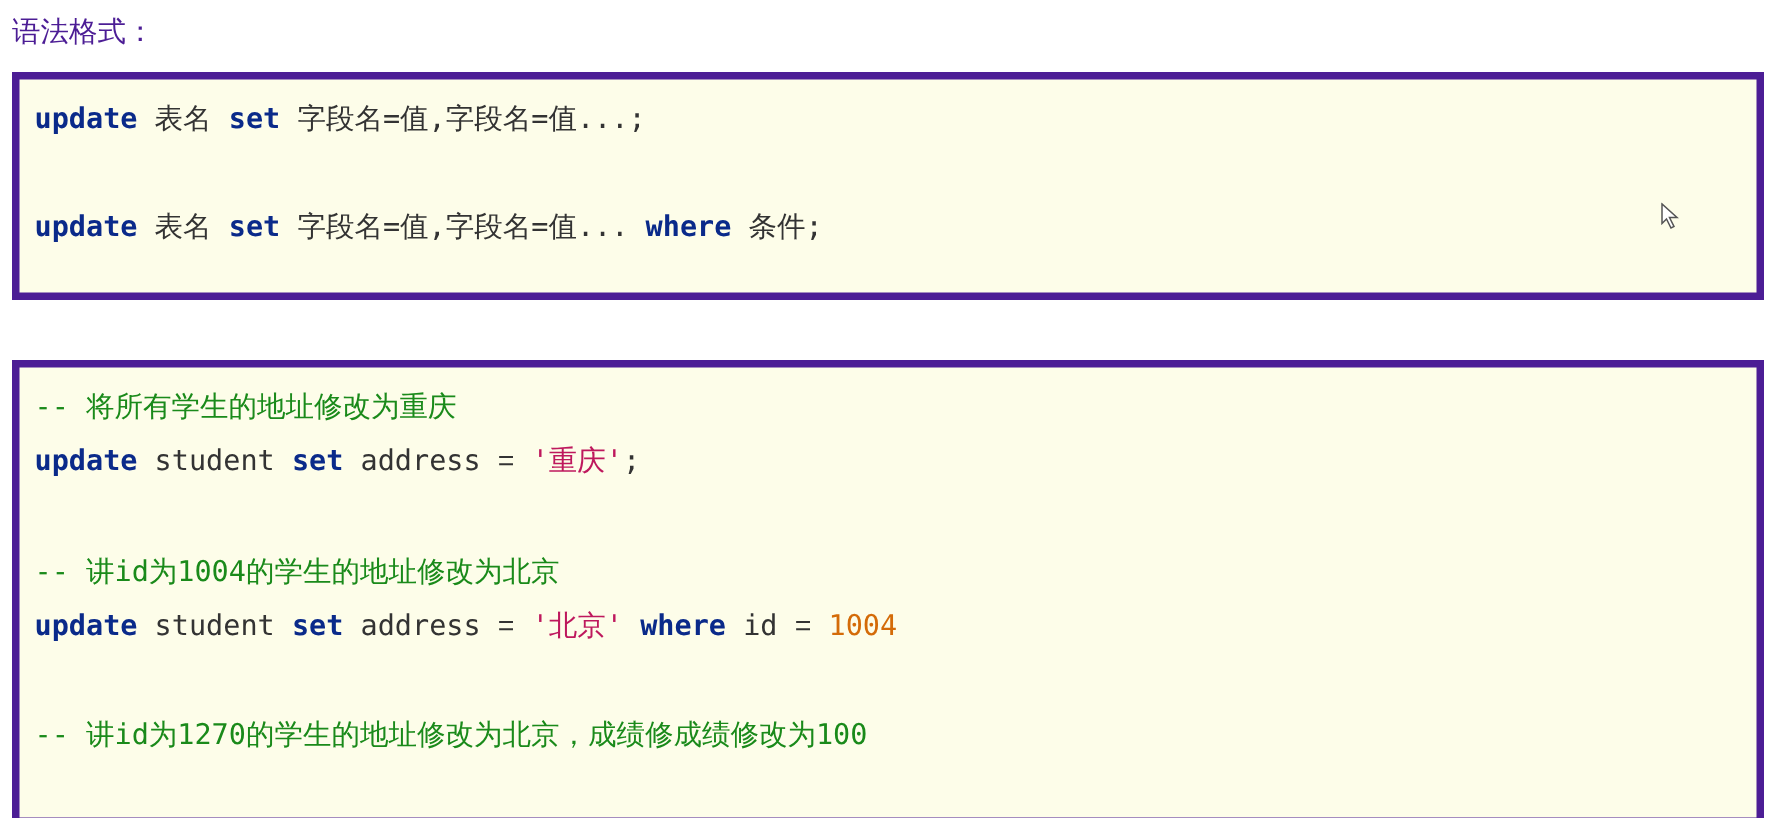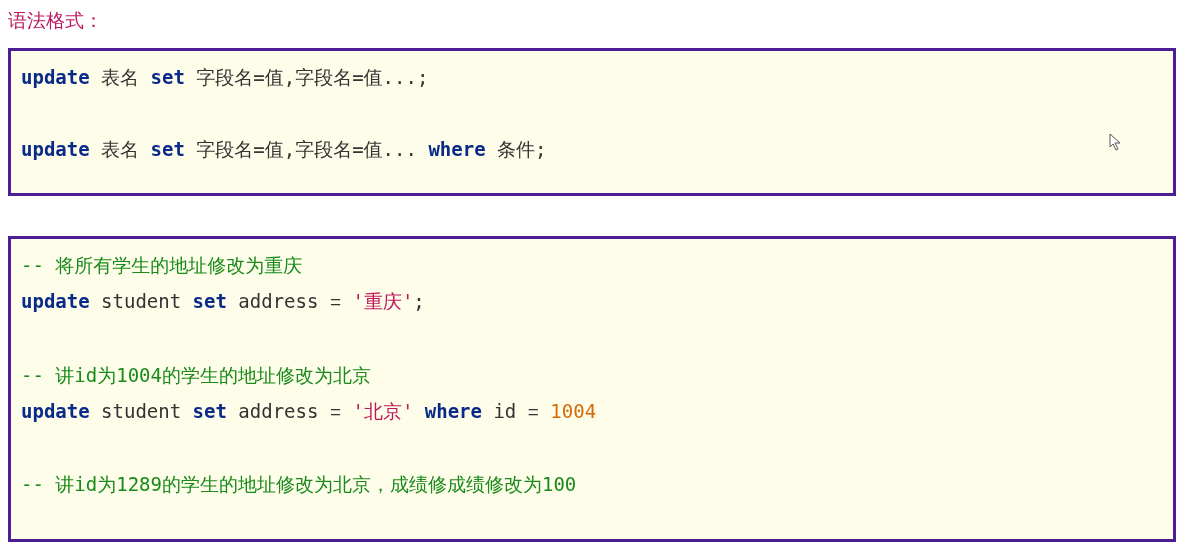--- a/index.html
+++ b/index.html
@@ -9,26 +9,26 @@
     background: #fff;
     font-family: "Consolas", "Microsoft YaHei", "SimSun", monospace;
   }
   .page {
     padding: 0 8px 8px 8px;
     box-sizing: border-box;
   }
   .heading {
     font-family: Liberation Serif, serif;
     font-size: 19px;
-    color: #be185d;
+    color: #4c1d95;
     margin: 8px 0 14px 0;
   }
   .code-block {
     background: #fdfde9;
-    border: 3px solid #4c1d95;
+    border: 5px solid #4c1d95;
     padding: 8px 10px 6px 10px;
     font-family: "Consolas", "Microsoft YaHei", monospace;
     font-size: 19px;
     line-height: 1.9;
     white-space: pre;
     color: #333;
     position: relative;
   }
   .kw   { color: #0a2a8a; font-weight: bold; }
   .txt  { color: #333; }
@@ -64,17 +64,17 @@
 
   <div class="sep"></div>
 
 
   <div class="code-block last-block"><span class="cmt">-- 将所有学生的地址修改为重庆</span>
 <span class="kw">update</span><span class="txt"> student </span><span class="kw">set</span><span class="txt"> address </span><span class="eq">=</span><span> </span><span class="str">'重庆'</span><span class="txt">;</span>
 <span class="txt"> </span>
 <span class="cmt"><span>-- 讲id为</span><span>1004</span><span>的学生的地址修改为北京</span></span>
 <span class="kw">update</span><span class="txt"> student </span><span class="kw">set</span><span class="txt"> address </span><span class="eq">=</span><span> </span><span class="str">'北京'</span><span> </span><span class="kw">where</span><span class="txt"> id </span><span class="eq">=</span><span> </span><span class="num">1004</span>
 <span class="txt"> </span>
-<span class="cmt"><span>-- 讲id为</span><span>1289</span><span>的学生的地址修改为北京，成绩修成绩修改为</span><span>100</span></span>
+<span class="cmt"><span>-- 讲id为</span><span>1270</span><span>的学生的地址修改为北京，成绩修成绩修改为</span><span>100</span></span>
 
 </div>
 
 </div>
 
 </body></html>

